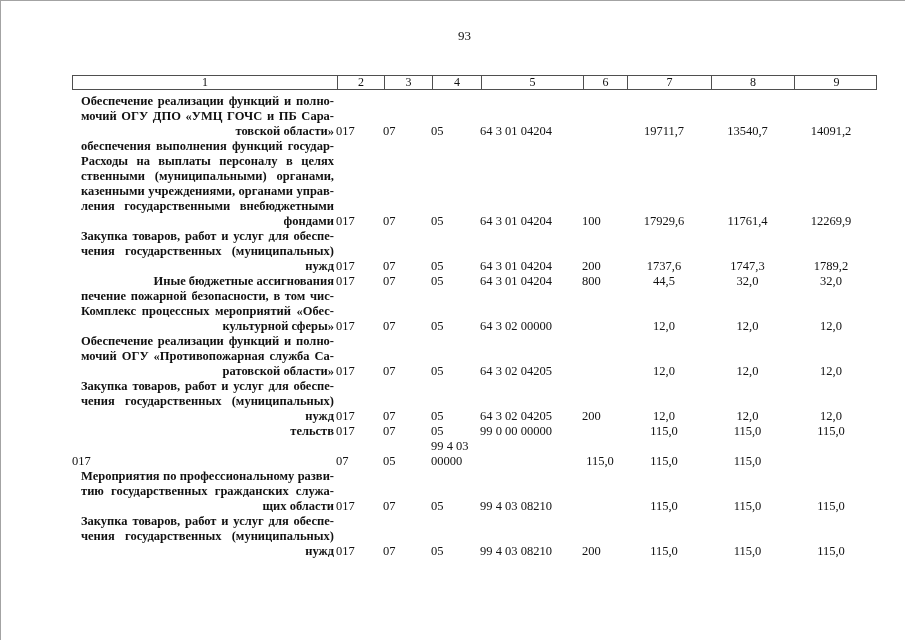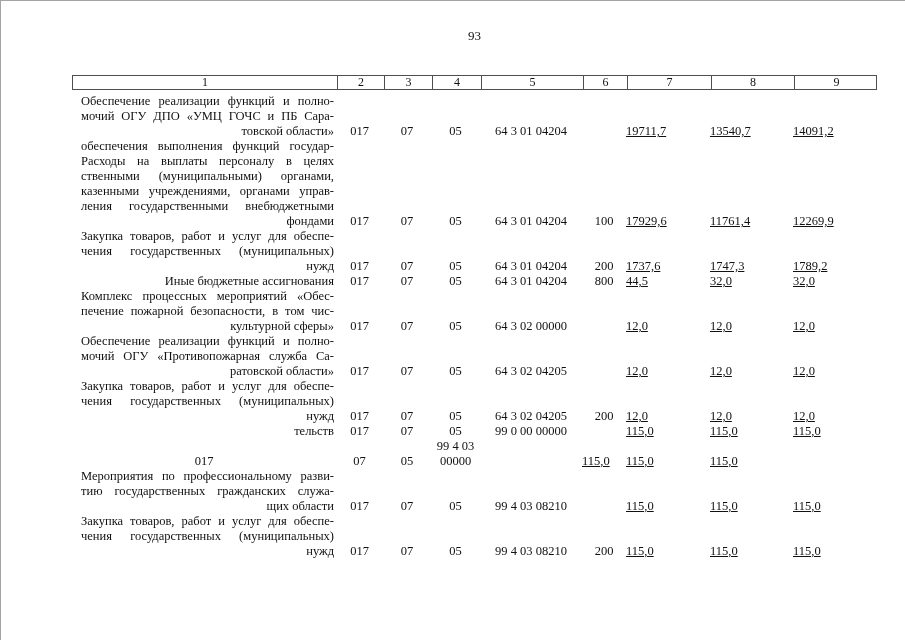--- a/index.html
+++ b/index.html
@@ -17,21 +17,21 @@
     width: 100%; height: 1px;
     background: var(--edge, #a3a3a3);
   }
   .edge-left {
     position: absolute; left: 0; top: 0;
     width: 1px; height: 100%;
     background: var(--edge, #a3a3a3);
   }
   .pageno {
     position: absolute;
-    left: 72px; top: 28px;
+    left: 62px; top: 28px;
     width: 805px;
     text-align: center;
     font-size: 13px;
     line-height: 15px;
   }
   .tbl {
     position: absolute;
     left: 72px; top: 75px;
     width: 805px;
   }
@@ -58,25 +58,26 @@
   }
   .row {
     display: grid;
     grid-template-columns: 264px 47px 48px 49px 102px 44px 84px 83px 84px;
     align-items: end;
   }
   .c1 {
     box-sizing: border-box;
     padding-left: 9px;
     padding-right: 2px;
+    font-weight: bold;
   }
   .c1 .jl { text-align: justify; text-align-last: justify; }
   .c1 .ll { text-align: right; }
-  .cc { text-align: center; }
-  .cr { text-align: left; box-sizing: border-box; padding-right: 8px; text-decoration: underline; }
+  .cc { }
+  .cr { text-align: center; box-sizing: border-box; padding-right: 8px; }
 </style>
 </head>
 <body>
 
 <div class="page">
   <div class="edge-top"></div>
   <div class="edge-left"></div>
 
   <div class="pageno">93</div>
 
@@ -149,22 +150,22 @@
           <div class="cc">07</div>
           <div class="cc">05</div>
           <div class="cc">64 3 01 04204</div>
           <div class="cc">800</div>
           <div class="cr">44,5</div>
           <div class="cr">32,0</div>
           <div class="cr">32,0</div>
         </div>
         <div class="row">
           <div class="c1">
+            <div class="jl">печение пожарной безопасности, в том чис-</div>
             <div class="jl">Комплекс процессных мероприятий «Обес-</div>
-            <div class="jl">печение пожарной безопасности, в том чис-</div>
             <div class="ll">культурной сферы»</div>
           </div>
           <div class="cc">017</div>
           <div class="cc">07</div>
           <div class="cc">05</div>
           <div class="cc">64 3 02 00000</div>
           <div class="cc"></div>
           <div class="cr">12,0</div>
           <div class="cr">12,0</div>
           <div class="cr">12,0</div>

